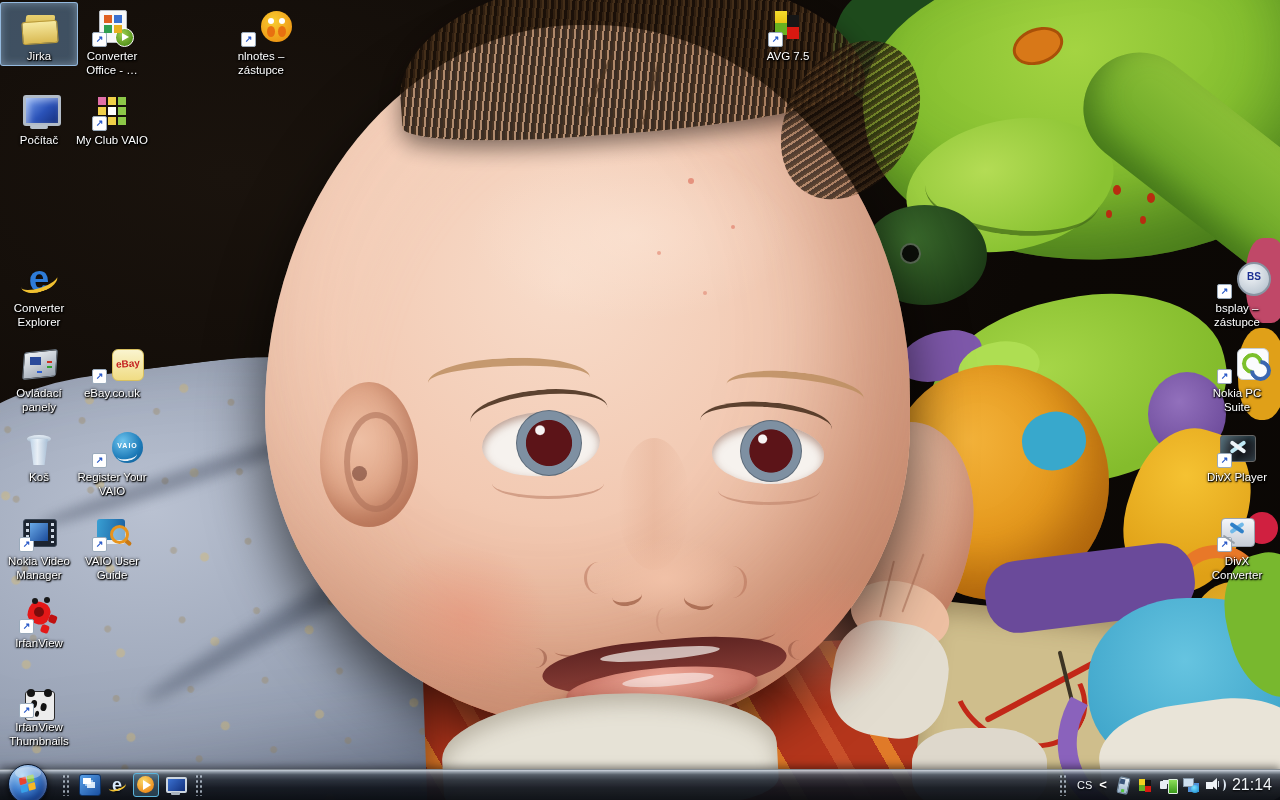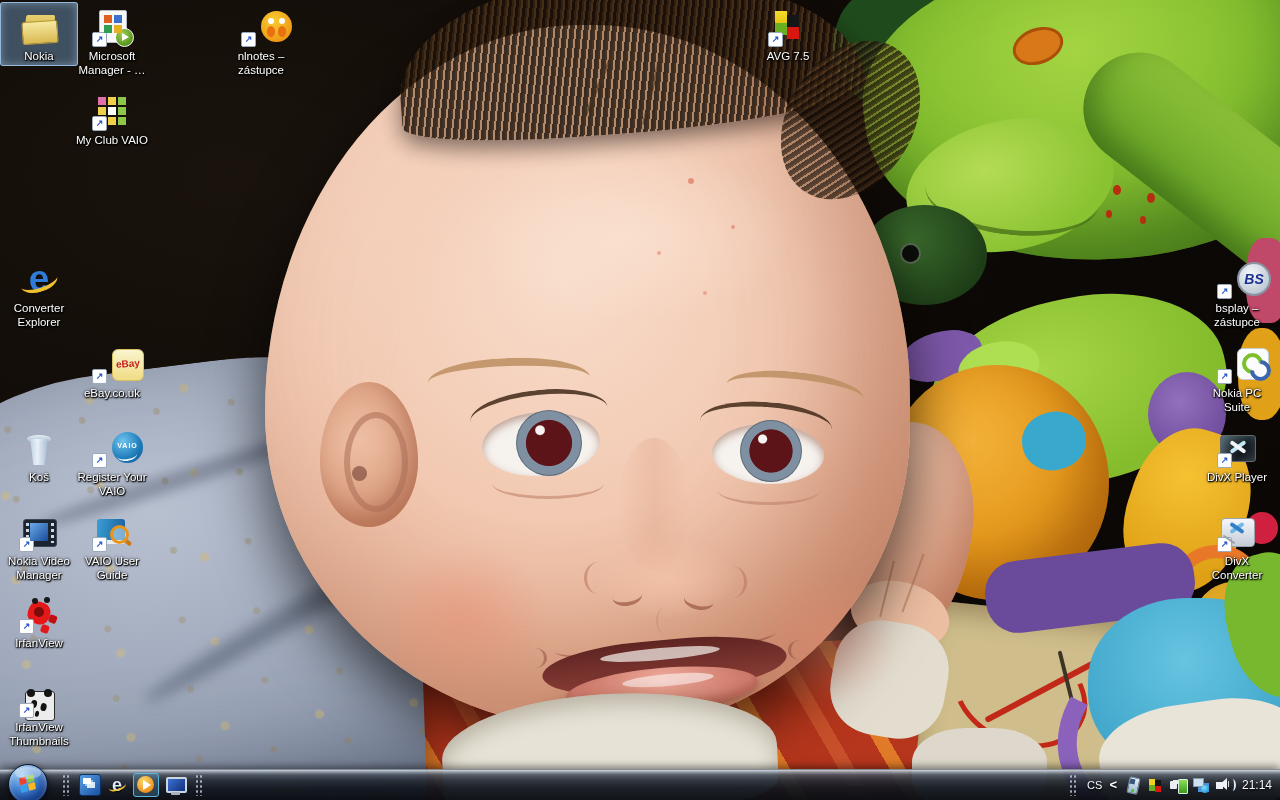--- a/index.html
+++ b/index.html
@@ -189,21 +189,21 @@
   .i-nlnotes::after{content:"";position:absolute;left:6px;top:15px;width:8px;height:11px;background:#e87010;border-radius:50%;box-shadow:11px 0 0 #e87010;}
 
   .i-abra::before{content:"";position:absolute;left:4px;top:5px;width:19px;height:13px;background:linear-gradient(180deg,#e6e9ee,#9aa2ac);border-radius:60%;transform:rotate(-14deg);}
   .i-abra::after{content:"";position:absolute;left:13px;top:12px;width:23px;height:18px;border:2px solid #cfd6de;border-radius:2px;background:linear-gradient(135deg,#3050c0,#101c60);}
   .i-abra .stand{left:19px;top:34px;width:15px;height:3px;background:#c6cdd4;border-radius:1px;box-shadow:0 -3px 0 -4px #aab4be;}
 
   .i-avg::before{content:"";position:absolute;left:8px;top:5px;width:12px;height:12px;background:linear-gradient(180deg,#f4dc2c,#e8c414);
       box-shadow:0 12px 0 #68b020, 12px 4px 0 #161616, 12px 16px 0 #d81810;}
 
   .i-bsplay{background:radial-gradient(circle at 40% 32%, #f4f7fa, #c2ccd6 70%, #9aa6b2);border:2px solid #8894a2;border-radius:50%;width:30px;height:30px;margin:4px auto 0 !important;}
-  .i-bsplay b{position:static;display:block;margin-top:7px;font-size:14px;font-weight:800;font-style:italic;color:#1b2f92;}
+  .i-bsplay b{position:static;display:block;margin-top:7px;font-size:10px;font-weight:800;color:#1b2f92;}
 
   .i-nokia{background:#fbfcfd;border:1px solid #c4ccd4;border-radius:6px;width:30px;height:30px;margin:5px auto 0 !important;}
   .i-nokia::before{content:"";position:absolute;left:4px;top:4px;width:13px;height:13px;border:4px solid #7cc02c;border-right-color:transparent;border-radius:50%;transform:rotate(45deg);}
   .i-nokia::after{content:"";position:absolute;left:12px;top:11px;width:13px;height:13px;border:4px solid #3a66b0;border-left-color:transparent;border-radius:50%;transform:rotate(45deg);}
 
   .i-divxp::before{content:"";position:absolute;left:4px;top:8px;width:34px;height:25px;background:linear-gradient(120deg,#4a5058,#14171c 60%,#2a3038);border:1px solid #666;border-radius:3px;box-shadow:inset 4px 2px 10px rgba(120,200,220,.3);}
   .i-divxp::after{content:"";position:absolute;left:13px;top:18px;width:18px;height:4px;background:#eef4f8;border-radius:2px;transform:rotate(35deg);}
   .i-divxp .x2{left:13px;top:18px;width:18px;height:4px;background:#bfe8f4;border-radius:2px;transform:rotate(-35deg);}
 
   .i-divxc::before{content:"";position:absolute;left:5px;top:7px;width:32px;height:27px;background:linear-gradient(180deg,#f4f6f9,#c6ccd6);border:1px solid #9aa2ae;border-radius:4px;}
@@ -231,21 +231,21 @@
   .ql-ie::after{content:"";position:absolute;left:1px;top:6px;width:18px;height:8px;border-bottom:2px solid #f0c030;border-radius:50%;transform:rotate(-16deg);}
   .ql-wmp{width:24px;height:22px;border:1px solid #5ab4dc;border-radius:3px;background:rgba(110,190,230,.25);}
   .ql-wmp::before{content:"";position:absolute;left:3px;top:2px;width:17px;height:17px;border-radius:50%;background:radial-gradient(circle at 40% 30%, #f8d060 10%, #ee8c1c 75%);}
   .ql-wmp::after{content:"";position:absolute;left:9px;top:6px;border-left:8px solid #fff;border-top:5px solid transparent;border-bottom:5px solid transparent;}
   .ql-mc::before{content:"";position:absolute;left:1px;top:2px;width:17px;height:12px;border:2px solid #cdd6e0;border-radius:2px;background:linear-gradient(135deg,#3a70d0,#12307c);}
   .ql-mc::after{content:"";position:absolute;left:6px;top:17px;width:9px;height:3px;background:#aab4be;border-radius:1px;}
   .tb-mid{flex:1;height:100%;}
   .tray{display:flex;align-items:center;gap:7px;padding-right:8px;}
   .tray-text{color:#f2f6fa;font-size:11px;text-shadow:0 1px 2px #000;}
   .chev{color:#fff;font-size:13px;font-weight:bold;line-height:14px;cursor:pointer;text-shadow:0 1px 2px #000;}
-  .clock{color:#f2f6fa;font-size:12px;text-shadow:0 1px 2px #000;margin-left:3px;cursor:default;}
+  .clock{color:#f2f6fa;font-size:16px;text-shadow:0 1px 2px #000;margin-left:3px;cursor:default;}
   .ti{position:relative;width:16px;height:18px;cursor:pointer;}
   .ti-phone::before{content:"";position:absolute;left:4px;top:1px;width:9px;height:15px;background:linear-gradient(180deg,#e8f0f8,#9ab4cc);border:1px solid #7a92a8;border-radius:2px;transform:rotate(12deg);}
   .ti-phone::after{content:"";position:absolute;left:6px;top:3px;width:5px;height:5px;background:#39547a;box-shadow:2px 9px 0 -1px #52c43a;transform:rotate(12deg);}
   .ti-avg::before{content:"";position:absolute;left:2px;top:3px;width:6px;height:6px;background:#f0d020;box-shadow:0 6px 0 #68b020, 6px 1px 0 #141414, 6px 7px 0 #d81810;}
   .ti-power::before{content:"";position:absolute;left:0;top:5px;width:7px;height:8px;background:#e8eef4;border-radius:1px;box-shadow:1px -3px 0 -2px #e8eef4, 4px -3px 0 -2px #e8eef4;}
   .ti-power::after{content:"";position:absolute;left:8px;top:3px;width:8px;height:13px;background:linear-gradient(180deg,#8ce05a,#3a9a1a);border:1px solid #dff0e0;border-radius:1px;}
   .ti-net::before{content:"";position:absolute;left:0;top:2px;width:9px;height:7px;background:#cfe0f0;border:1px solid #8899aa;box-shadow:5px 5px 0 #5090d8;}
   .ti-net::after{content:"";position:absolute;left:8px;top:9px;width:8px;height:8px;border-radius:50%;background:radial-gradient(circle at 38% 32%, #7ae0ff, #2a9ad8 75%);}
   .ti-vol::before{content:"";position:absolute;left:0;top:6px;width:4px;height:7px;background:#eef2f6;box-shadow:3px 0 0 #eef2f6;}
   .ti-vol::after{content:"";position:absolute;left:4px;top:2px;border-right:7px solid #eef2f6;border-top:6px solid transparent;border-bottom:6px solid transparent;
@@ -334,26 +334,34 @@
     <div class="m-lower"></div>
     <div class="m-gloss"></div>
     <div class="dimple-l"></div>
     <div class="dimple-r"></div>
     <div class="chin-shadow"></div>
     <div class="collar"></div>
   </div>
 
   <div class="cell sel" style="left:0px;top:2px;">
     <span class="g i-folder"></span>
-    <div class="lbl">Nokia</div>
+    <div class="lbl">Jirka</div>
+  </div>
+  <div class="cell" style="left:0px;top:86px;">
+    <span class="g i-computer"></span>
+    <div class="lbl">Počítač</div>
   </div>
   <div class="cell" style="left:0px;top:254px;">
     <span class="g i-ie">e</span>
     <div class="lbl">Converter Explorer</div>
   </div>
+  <div class="cell" style="left:0px;top:339px;">
+    <span class="g i-cpanel"></span>
+    <div class="lbl">Ovládací panely</div>
+  </div>
   <div class="cell" style="left:0px;top:423px;">
     <span class="g i-bin"></span>
     <div class="lbl">Koš</div>
   </div>
   <div class="cell" style="left:0px;top:507px;">
     <span class="g i-film">
         <i class="sc">↗</i>
       </span>
     <div class="lbl">Nokia Video Manager</div>
   </div>
@@ -369,21 +377,21 @@
         <i class="sc">↗</i>
       </span>
     <div class="lbl">IrfanView Thumbnails</div>
   </div>
 
   <div class="cell" style="left:73px;top:2px;">
     <span class="g i-office">
         <i class="play"></i>
         <i class="sc">↗</i>
       </span>
-    <div class="lbl">Microsoft Manager - …</div>
+    <div class="lbl">Converter Office - …</div>
   </div>
   <div class="cell" style="left:73px;top:86px;">
     <span class="g i-myclub">
         <i class="sc">↗</i>
       </span>
     <div class="lbl">My Club VAIO</div>
   </div>
   <div class="cell" style="left:73px;top:339px;">
     <span class="g">
         <i class="i-ebay">

